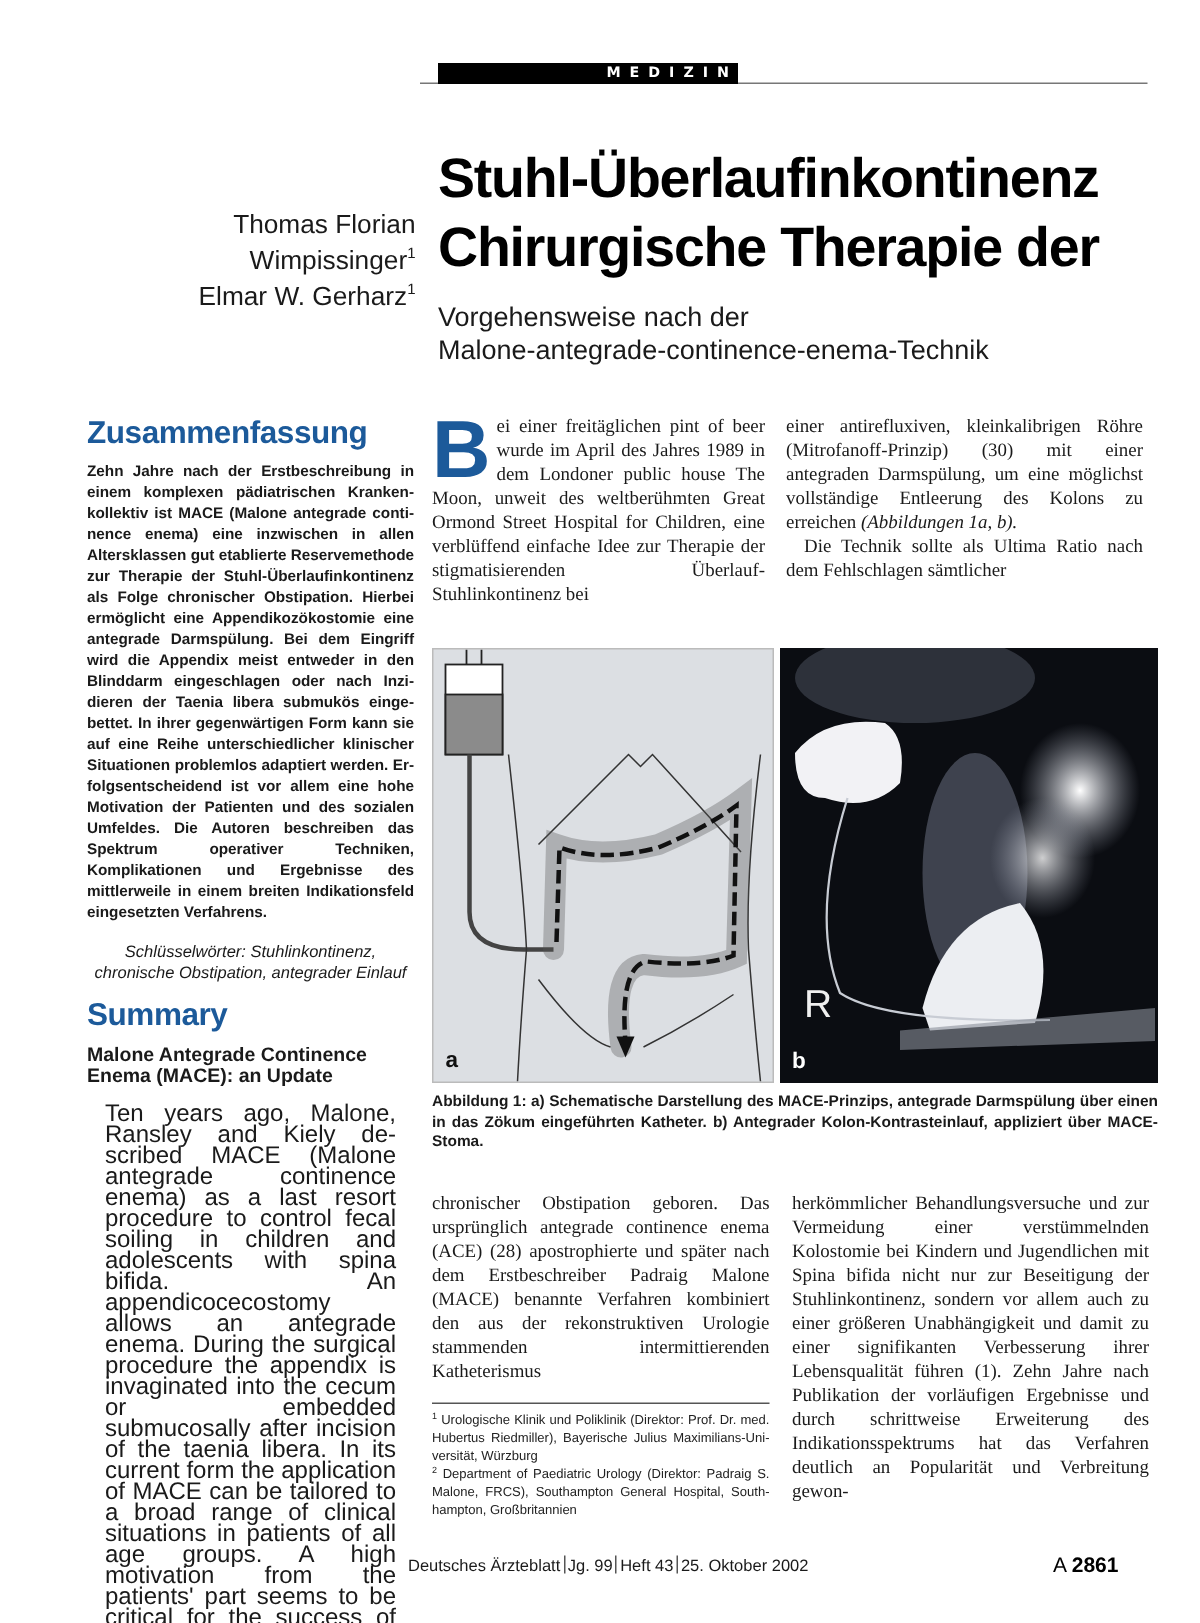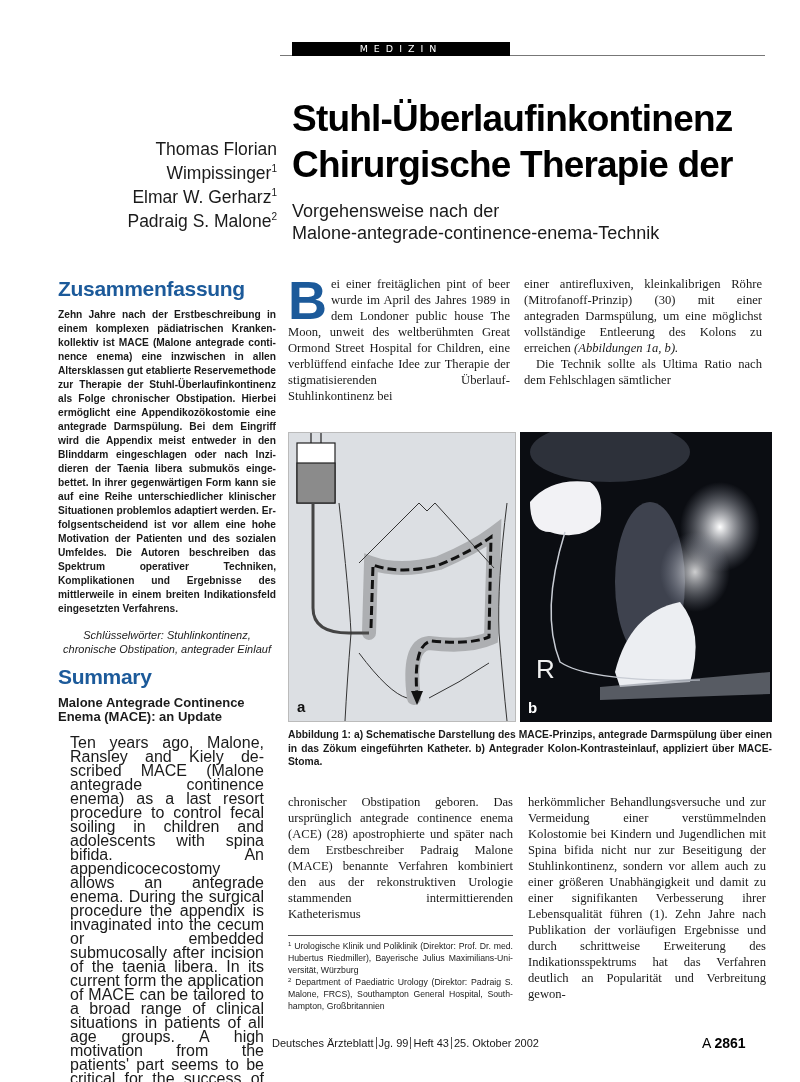--- a/index.html
+++ b/index.html
@@ -1,22 +1,22 @@
 <!DOCTYPE html>
 <html><head>
 <meta charset="utf-8">
 <style>
   html, body { margin: 0; padding: 0; background: #ffffff; }
   body { width: 800px; height: 1082px; position: relative; overflow: hidden; color: #111; }
   .abs { position: absolute; }
 
   
-  .section-band { left: 292px; top: 42px; width: 218px; height: 14px; background: #000; color: #fff;
-    font-family: "DejaVu Sans", sans-serif; font-weight: normal; font-size: 9.5px; letter-spacing: 6px;
-    text-align: center; line-height: 14px; }
+  .section-band { left: 292px; top: 42px; width: 200px; height: 14px; background: #000; color: #fff;
+    font-family: "DejaVu Sans", sans-serif; font-weight: bold; font-size: 9.5px; letter-spacing: 6px;
+    text-align: right; line-height: 14px; }
   .section-rule { left: 280px; top: 55px; width: 485px; height: 1px; background: #777; }
 
   
   .authors { left: 95px; top: 137px; width: 182px; text-align: right;
     font-family: "Liberation Sans", sans-serif; font-size: 17.5px; line-height: 24px; color: #1a1a1a; }
   .authors sup { font-size: 10px; vertical-align: 7px; line-height: 0; }
 
   
   .title { left: 292px; top: 96px; width: 480px; font-family: "Liberation Sans", sans-serif;
     font-weight: bold; font-size: 37px; line-height: 46px; letter-spacing: -0.8px; color: #000; }
@@ -68,21 +68,20 @@
 </head>
 <body>
 
 <div class="abs section-rule"></div>
 <div class="abs section-band">MEDIZIN</div>
 
 <div class="abs authors">
   <div><span>Thomas Florian</span></div>
   <div><span>Wimpissinger</span><sup>1</sup></div>
   <div><span>Elmar W. Gerharz</span><sup>1</sup></div>
-  <div><span>Padraig S. Malone</span><sup>2</sup></div>
 </div>
 
 <div class="abs title">
   <div>Stuhl-Überlaufinkontinenz</div>
   <div>Chirurgische Therapie der</div>
 </div>
 <div class="abs subtitle">
   <div>Vorgehensweise nach der</div>
   <div>Malone-antegrade-continence-enema-Technik</div>
 </div>

